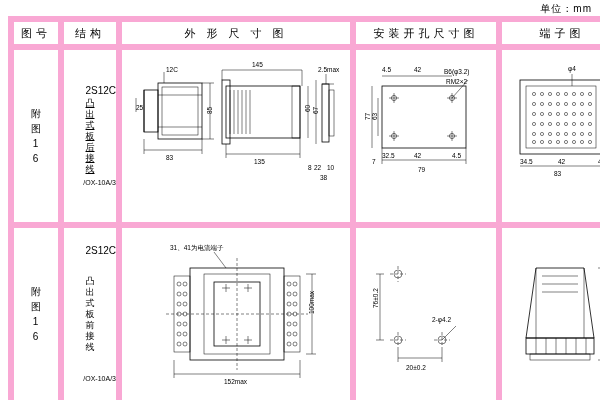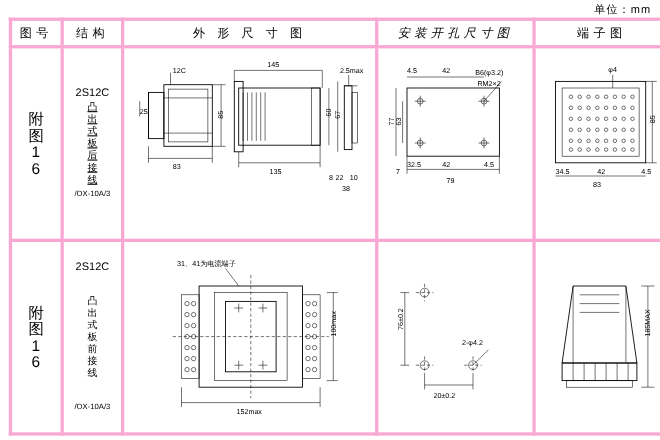--- a/index.html
+++ b/index.html
@@ -1,28 +1,28 @@
 <!DOCTYPE html>
 <html><head>
 <meta charset="utf-8">
 <style>
   html,body{margin:0;padding:0;background:#fff;}
   body{width:600px;height:400px;font-family:"Liberation Sans","DejaVu Sans",sans-serif;color:#000;}
   #sheet{position:relative;width:600px;height:400px;box-sizing:border-box;}
   .unit{position:absolute;right:8px;top:2px;font-size:10px;letter-spacing:1px;}
   table.main{position:absolute;left:8px;top:16px;width:584px;height:376px;border-collapse:collapse;table-layout:fixed;}
-  table.main td,table.main th{border:3px solid #f9a8d4;padding:0;vertical-align:middle;text-align:center;}
+  table.main td,table.main th{border:6px solid #f9a8d4;padding:0;vertical-align:middle;text-align:center;}
   thead th{height:22px;font-weight:normal;font-size:11px;letter-spacing:4px;}
   .c1{width:44px;}
   .c2{width:52px;margin-top:33px;}
   .c3{width:228px;}
-  .c4{width:140px;font-style:italic;}
+  .c4{width:140px;}
   .c5{width:120px;}
-  .rowtitle{font-size:14px;line-height:15px;letter-spacing:1px;}
-  .struct{font-size:9px;line-height:11px;}
+  .rowtitle{font-size:10px;line-height:15px;letter-spacing:1px;}
+  .struct{font-size:9px;line-height:11px;text-align:right;}
   .struct .big{font-size:10px;}
   .cellwrap{position:relative;width:100%;height:100%;}
   svg{display:block;}
   .ln{stroke:#000;stroke-width:0.8;fill:none;}
   .lnt{stroke:#000;stroke-width:0.5;fill:none;}
   .dash{stroke:#000;stroke-width:0.5;fill:none;stroke-dasharray:3 2;}
   .txt{font-size:6.5px;font-family:"Liberation Sans",sans-serif;fill:#000;}
 </style>
 </head>
 <body>

